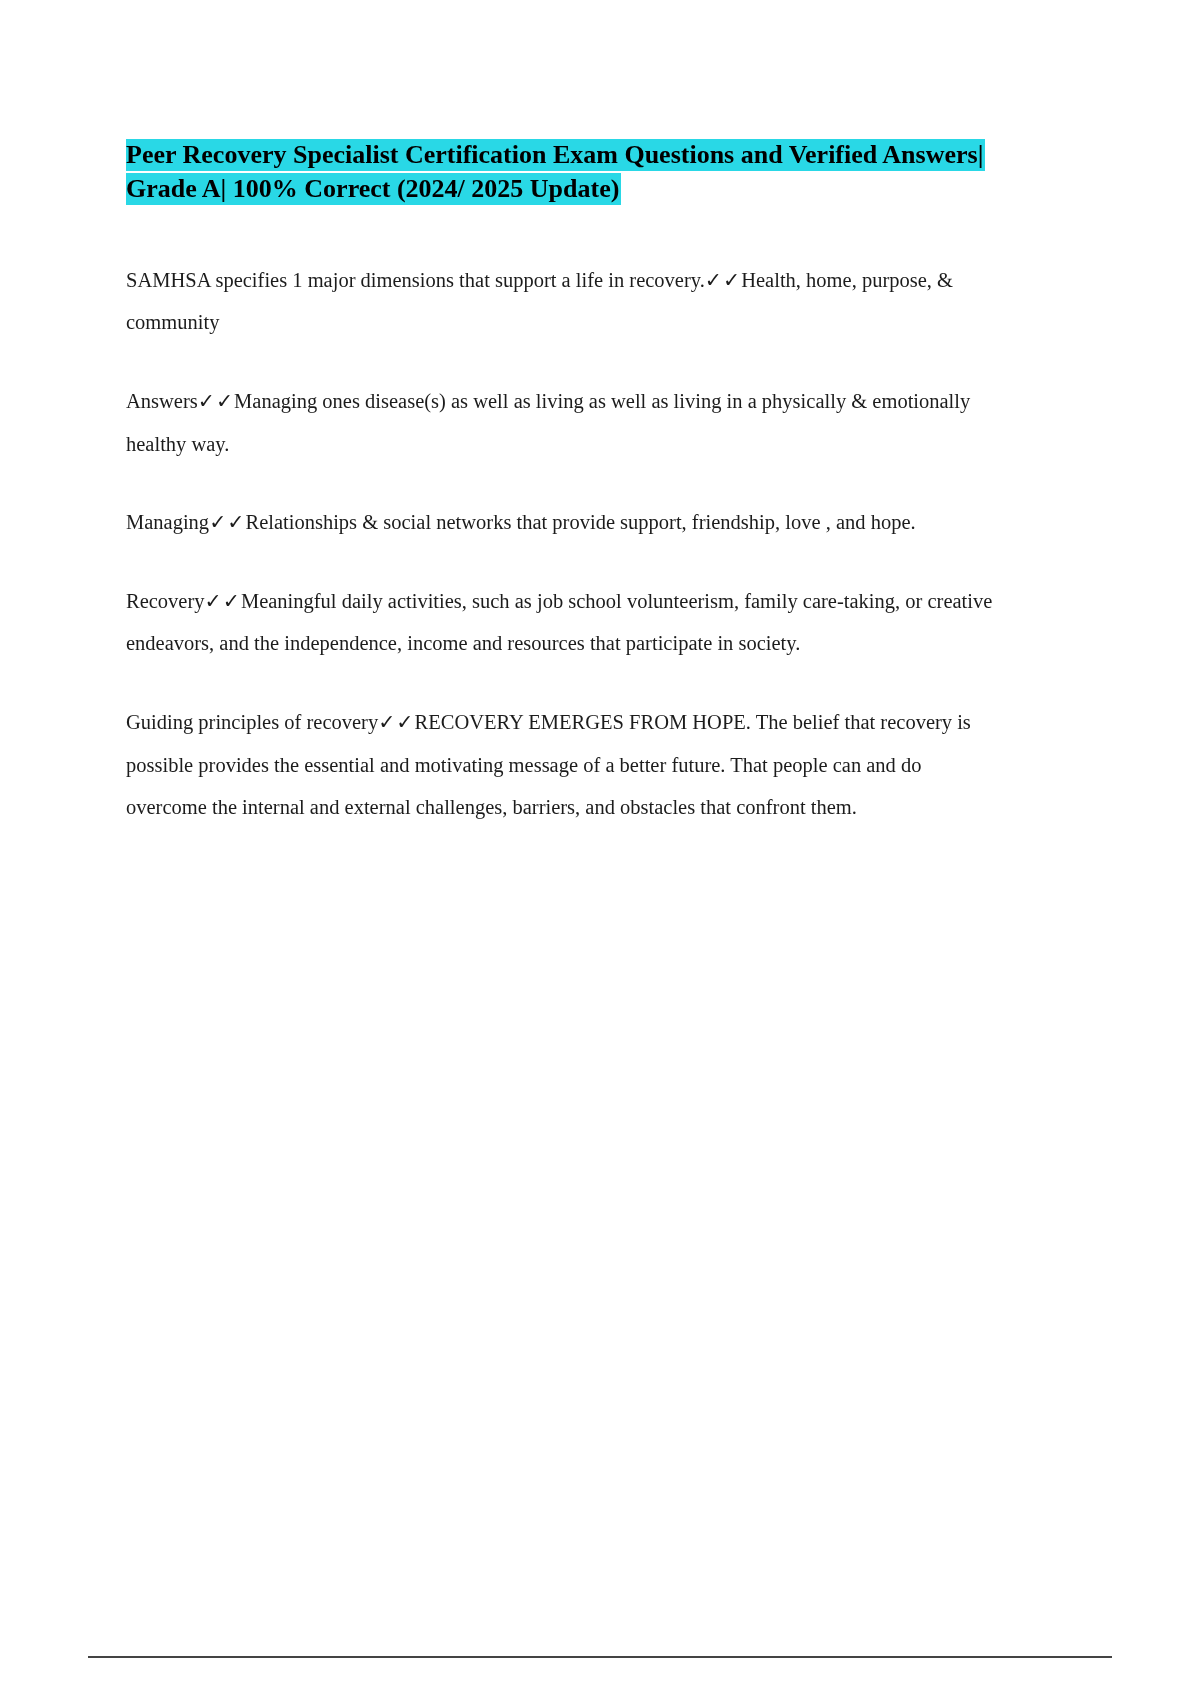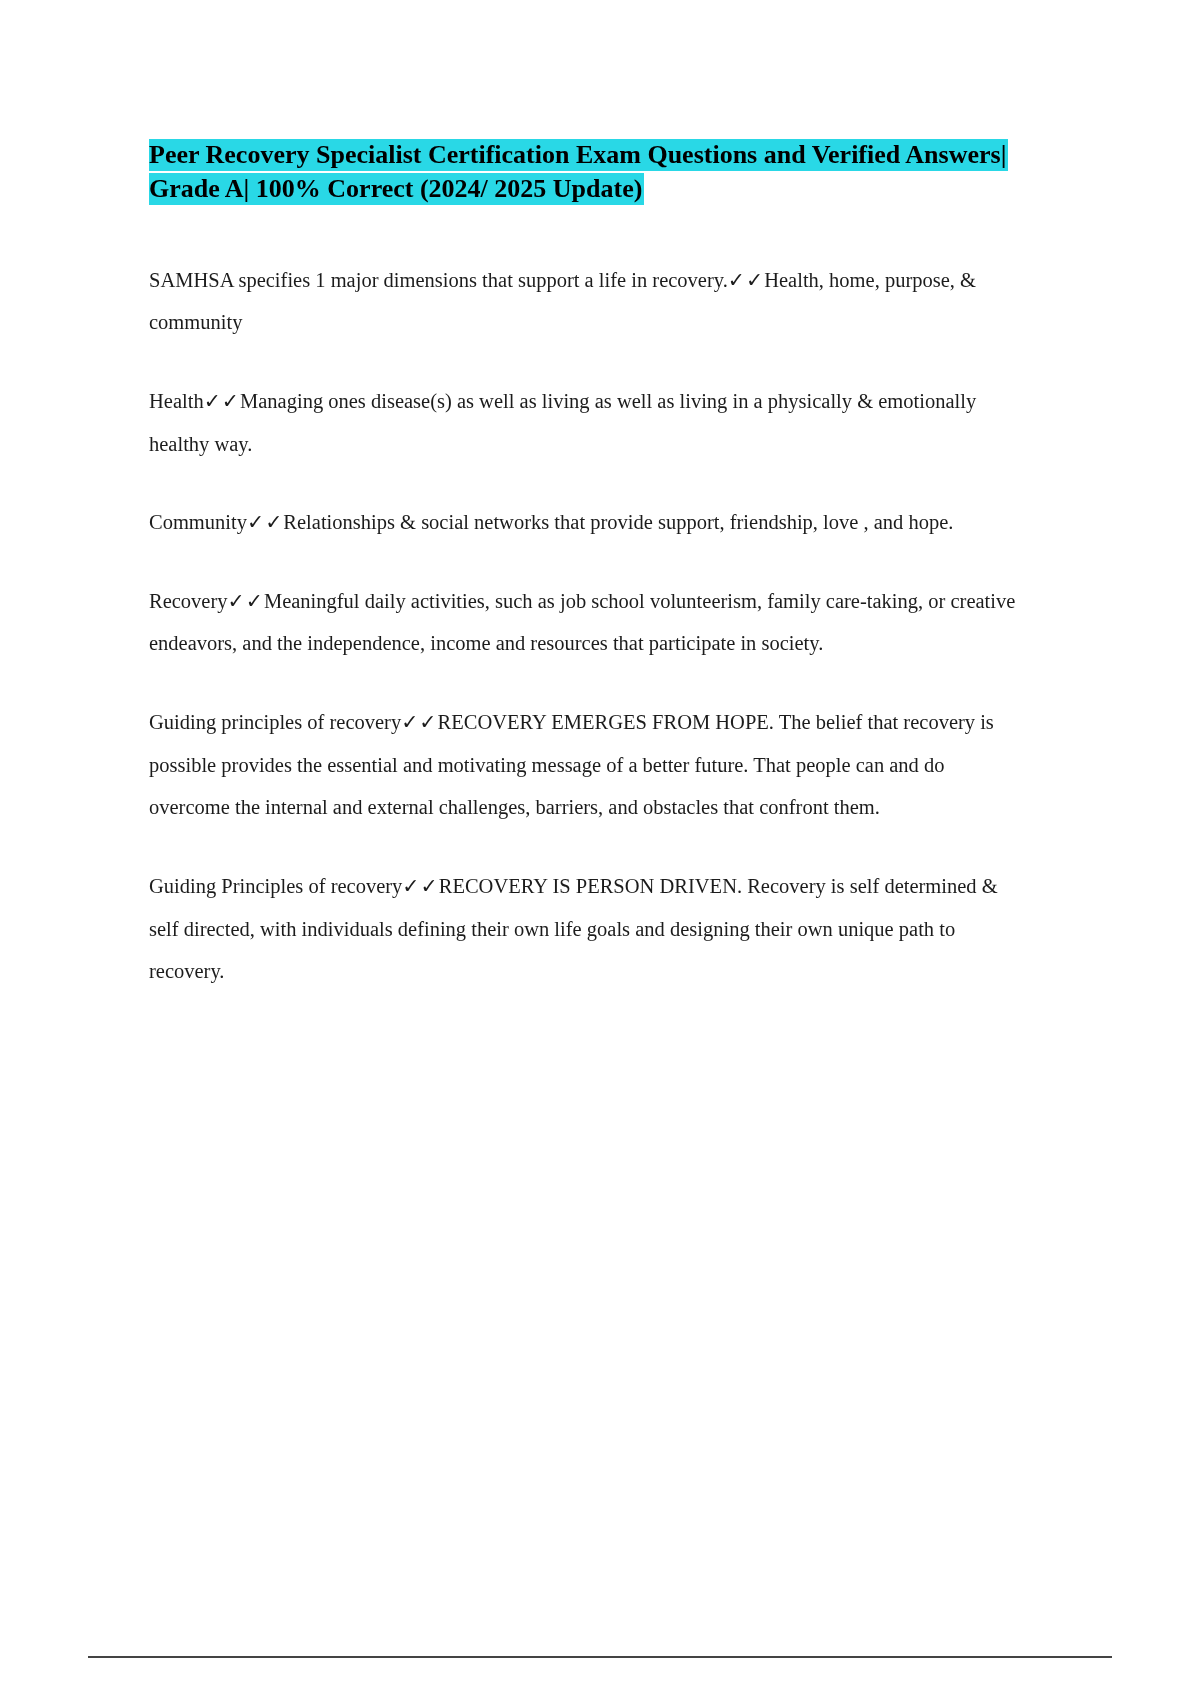--- a/index.html
+++ b/index.html
@@ -19,21 +19,21 @@
   .page {
     position: relative;
     width: 1200px;
     height: 1700px;
     background: #ffffff;
     overflow: hidden;
   }
 
   .content {
     position: absolute;
-    left: 149px;
+    left: 126px;
     top: 138px;
     width: 872px;
   }
 
   .doc-title {
     font-size: 26px;
     font-weight: bold;
     line-height: 1.32;
     color: #000000;
     margin-bottom: 52px;
@@ -78,28 +78,27 @@
 
 <div class="page">
   <div class="content">
 
     <h1 class="doc-title"><span class="hl">Peer Recovery Specialist Certification Exam Questions and Verified Answers| Grade A| 100% Correct (2024/ 2025 Update)</span></h1>
 
     <div class="qa-list">
 
       <p class="qa"><span>SAMHSA specifies 1 major dimensions that support a life in recovery.</span><span class="checks">✓✓</span><span>Health, home, purpose, &amp; community</span></p>
 
-      <p class="qa"><span>Health</span><span class="checks">✓✓</span><span>Managing ones disease(s) as well as living as well as living in a physically &amp; emotionally healthy way.</span></p>
+      <p class="qa"><span>Answers</span><span class="checks">✓✓</span><span>Managing ones disease(s) as well as living as well as living in a physically &amp; emotionally healthy way.</span></p>
 
 
-      <p class="qa"><span>Community</span><span class="checks">✓✓</span><span>Relationships &amp; social networks that provide support, friendship, love , and hope.</span></p>
+      <p class="qa"><span>Managing</span><span class="checks">✓✓</span><span>Relationships &amp; social networks that provide support, friendship, love , and hope.</span></p>
 
       <p class="qa"><span>Recovery</span><span class="checks">✓✓</span><span>Meaningful daily activities, such as job school volunteerism, family care-taking, or creative endeavors, and the independence, income and resources that participate in society.</span></p>
 
       <p class="qa"><span>Guiding principles of recovery</span><span class="checks">✓✓</span><span>RECOVERY EMERGES FROM HOPE. The belief that recovery is possible provides the essential and motivating message of a better future. That people can and do overcome the internal and external challenges, barriers, and obstacles that confront them.</span></p>
 
-      <p class="qa"><span>Guiding Principles of recovery</span><span class="checks">✓✓</span><span>RECOVERY IS PERSON DRIVEN. Recovery is self determined &amp; self directed, with individuals defining their own life goals and designing their own unique path to recovery.</span></p>
 
     </div>
   </div>
 
   <div class="footer-rule"></div>
 </div>
 
 </body></html>

